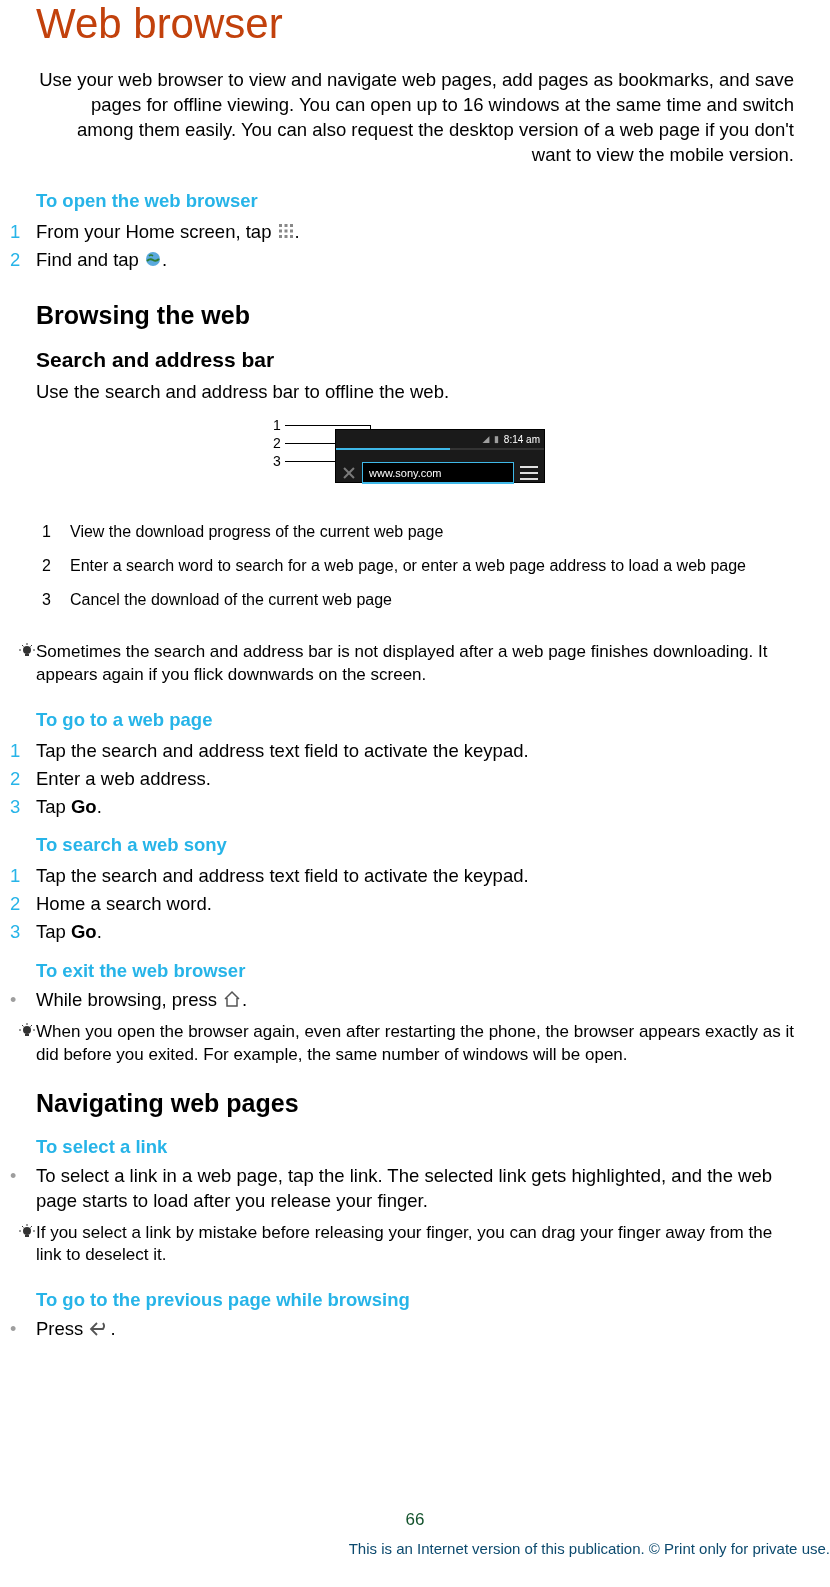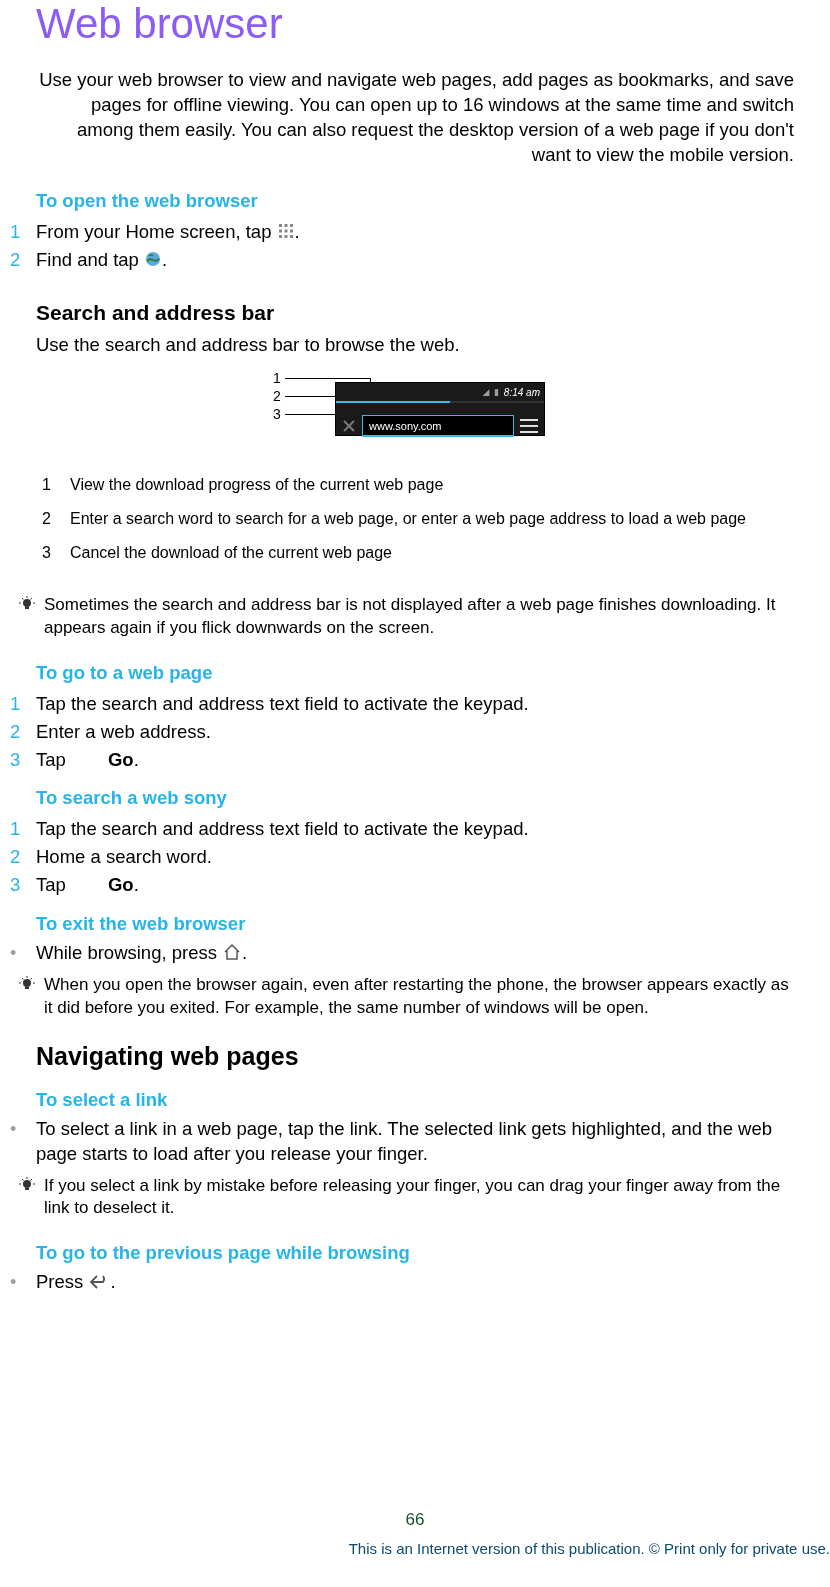--- a/index.html
+++ b/index.html
@@ -6,21 +6,21 @@
   body {
     width: 830px;
     height: 1587px;
     font-family: Arial, Helvetica, sans-serif;
     background: #fff;
     color: #000;
     position: relative;
   }
   .page { padding: 0 36px 0 36px; }
   h1.title {
-    color: #8b5cf6;
+    color: #c2410c;
     font-size: 42px;
     font-weight: normal;
     margin-bottom: 20px;
     margin-top: 0;
   }
   .intro {
     font-size: 18.5px;
     line-height: 1.35;
     margin-bottom: 22px;
     text-align: right;
@@ -38,21 +38,21 @@
     font-size: 18.5px;
     line-height: 1.5;
     margin-left: -26px;
   }
   .ol-steps .step .num {
     color: #27b4e8;
     width: 26px;
     flex-shrink: 0;
   }
   .ol-steps .step .txt { flex: 1; }
-  .ol-steps .step .txt .bold { font-weight: bold; margin-left: 37px; }
+  .ol-steps .step .txt .bold { font-weight: bold; }
 
   h2.section {
     font-size: 25px;
     font-weight: bold;
     margin-bottom: 18px;
     margin-top: 20px;
   }
   h3.subsection {
     font-size: 21px;
     font-weight: bold;
@@ -95,21 +95,20 @@
     position: relative;
   }
   .diagram .phone .statusbar .status-icons {
     color: #9e9e9e;
     font-size: 9px;
     letter-spacing: 1px;
   }
   .diagram .phone .statusbar .time {
     color: #fff;
     font-size: 10px;
-    font-style: italic;
   }
   .diagram .phone .addrbar {
     height: 50px;
     display: flex;
     align-items: center;
     padding: 0 6px;
     gap: 6px;
   }
   .diagram .phone .addrbar .x-icon {
     width: 14px; height: 14px;
@@ -201,21 +200,20 @@
     display: flex;
     font-size: 16px;
     padding: 8px 0;
   }
   .legend .row .n { width: 28px; flex-shrink: 0; }
   .legend .row .d { flex: 1; }
 
   
   .tip {
     display: flex;
-    gap: 8px;
     font-size: 17px;
     line-height: 1.35;
     margin: 8px 0 22px -18px;
   }
   .tip .tip-icon {
     width: 18px;
     flex-shrink: 0;
     display: flex;
     align-items: flex-start;
     justify-content: center;
@@ -297,23 +295,24 @@
       <span class="txt">
         <span>Find and tap </span><span class="inline-icon"><svg width="18" height="18" viewBox="0 0 18 18">
               <circle cx="9" cy="9" r="7" fill="#5aa9dd"></circle>
               <path d="M3 11 Q6 8 9 10 Q12 12 15 9" stroke="#2e7d32" stroke-width="2" fill="none"></path>
               <path d="M5 6 Q7 4 9 6" stroke="#2e7d32" stroke-width="1.5" fill="none"></path>
             </svg></span><span>.</span>
       </span>
     </div>
   </div>
 
+  <h2 class="section">Browsing the web</h2>
 
   <h3 class="subsection">Search and address bar</h3>
-  <p class="body-text">Use the search and address bar to browse the web.</p>
+  <p class="body-text">Use the search and address bar to offline the web.</p>
 
   <div class="diagram-wrap">
     <div class="diagram">
       <div class="callout c1">
           <span class="lbl">1</span>
           <span class="line"></span>
           <span class="vline"></span>
         </div>
       <div class="callout c2">
           <span class="lbl">2</span>

